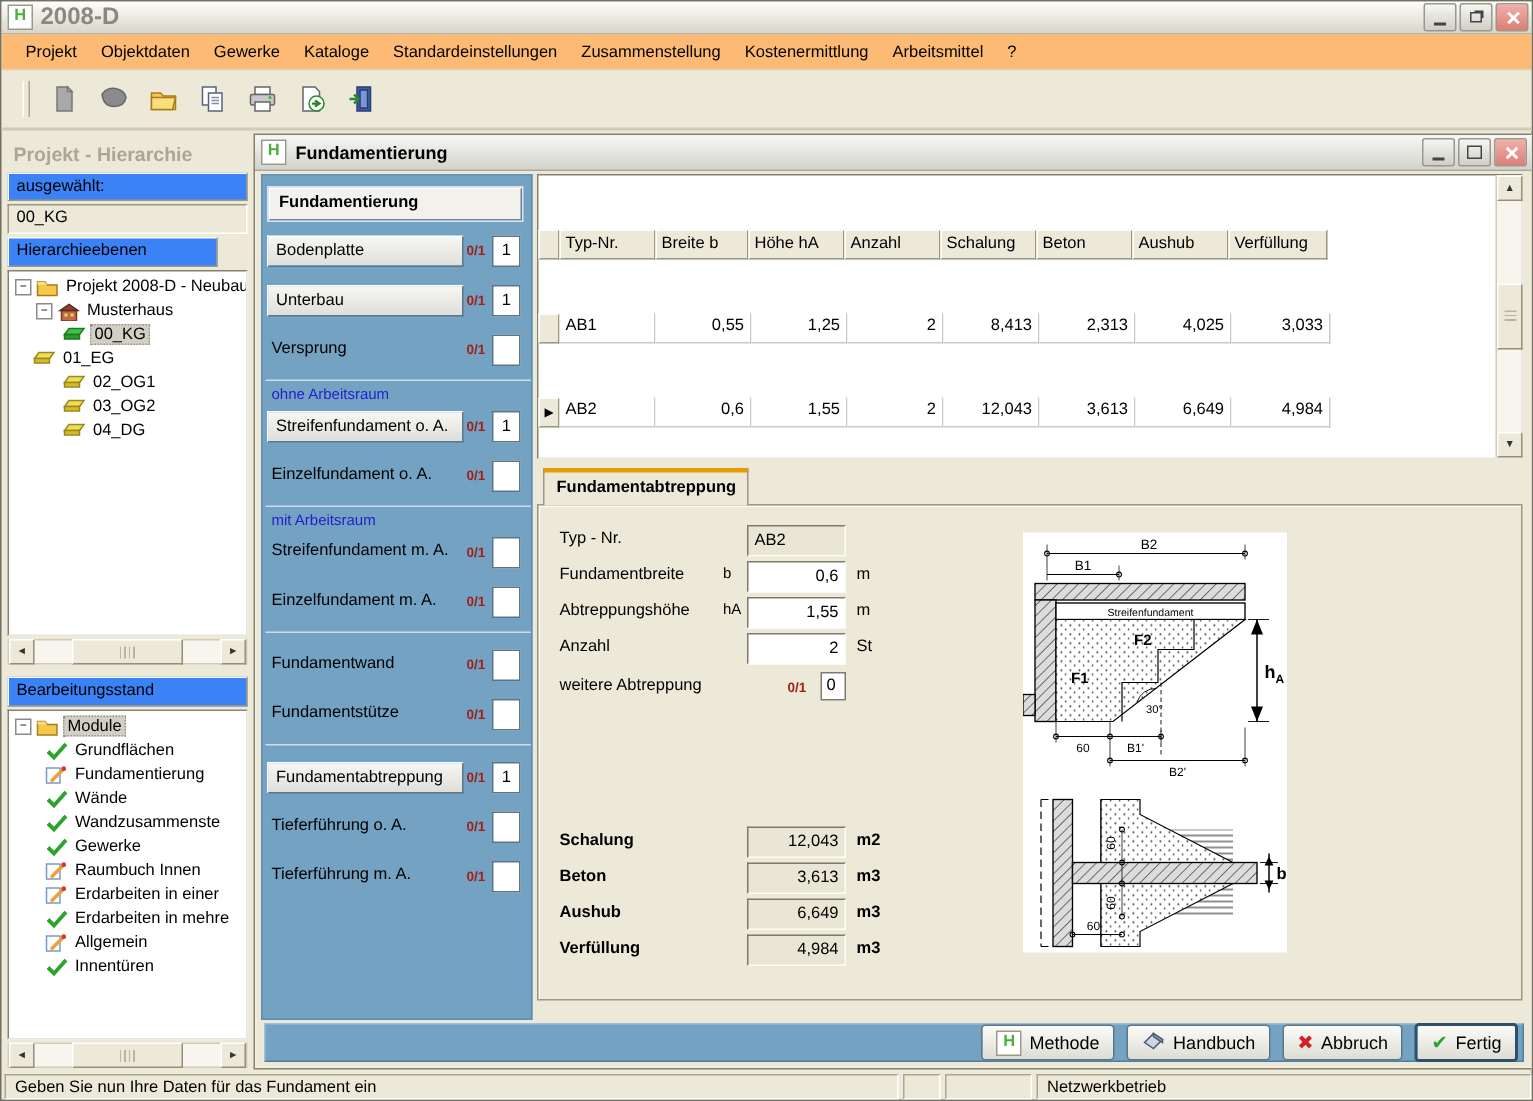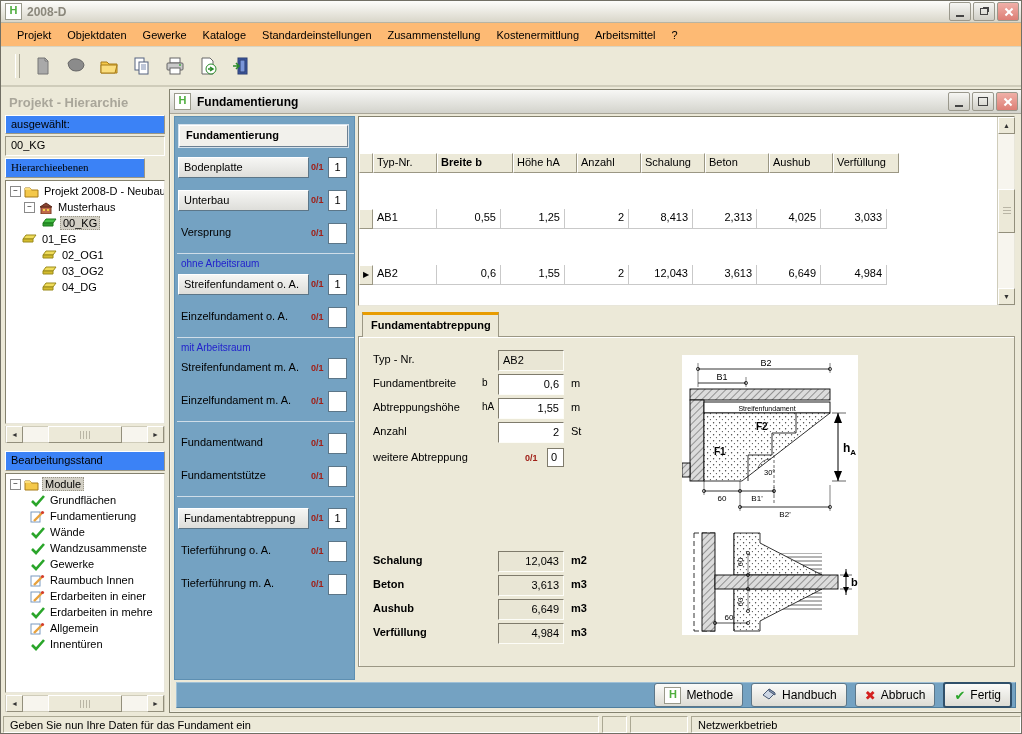--- a/index.html
+++ b/index.html
@@ -6,21 +6,21 @@
   body{width:1022px;height:734px;position:relative;overflow:hidden;
        font-family:"Liberation Sans","DejaVu Sans",sans-serif;font-size:11px;color:#000;
        background:#ece9d8;border:1px solid #716f64;box-sizing:border-box;}
   .abs{position:absolute;box-sizing:border-box;}
   
   #titlebar{left:0;top:0;width:1022px;height:22px;
     background:linear-gradient(#fdfdfb,#d9d6c9);border-bottom:1px solid #b8b4a2;
     display:flex;align-items:center;padding:0 4px;gap:5px;}
   .applogo{width:15px;height:15px;background:#fff;border:1px solid #9a9a8c;
     color:#4fae3f;font-weight:bold;font-size:11px;line-height:13px;text-align:center;}
-  #titlebar .t-text{font-weight:bold;color:#8b887c;font-size:12px;}
+  #titlebar .t-text{font-weight:bold;color:#8b887c;font-size:16px;}
   .winbtns{margin-left:auto;display:flex;gap:2px;}
   .wbtn{width:20px;height:17px;background:linear-gradient(#f6f6f3,#cfcec6);
     border:1px solid #9a988c;border-radius:2px;display:flex;align-items:center;justify-content:center;}
   .wbtn.red{background:linear-gradient(#f0b0a8,#dd7f76);}
   .g-min{width:8px;height:2px;background:#444;margin-top:8px;}
   .g-max{width:8px;height:7px;border:1px solid #444;}
   .g-restore{width:6px;height:5px;border:1px solid #444;box-shadow:2px -2px 0 -1px #444;}
   .g-close{width:9px;height:9px;position:relative;}
   .g-close::before,.g-close::after{content:"";position:absolute;left:4px;top:0;width:2px;height:10px;background:#fff;}
   .g-close::before{transform:rotate(45deg);} .g-close::after{transform:rotate(-45deg);}
@@ -196,21 +196,21 @@
         <rect x="7" y="2" width="9" height="16" fill="#3f5da8" stroke="#2b3d6e"></rect>
         <rect x="9" y="4" width="5" height="12" fill="#7b96d8" stroke="#2b3d6e"></rect>
         <path d="M2 10 h6 m-3 -3 l3 3 l-3 3" stroke="#2a8a2a" stroke-width="1.6" fill="none"></path>
       </svg>
   </span>
 </div>
 
 <div id="hier-title" class="abs">Projekt - Hierarchie</div>
 <div class="abs bar" style="left:4px;top:114px;width:160px;height:19px;">ausgewählt:</div>
 <div class="abs sunken" style="left:4px;top:135px;width:160px;height:20px;background:#ece9d8;padding:2px 5px;">00_KG</div>
-<div class="abs bar" style="left:4px;top:157px;width:140px;height:20px;font-family:Liberation Serif, serif;">Hierarchieebenen</div>
+<div class="abs bar" style="left:4px;top:157px;width:140px;height:20px;">Hierarchieebenen</div>
 
 <div class="abs whitebox" style="left:4px;top:179px;width:160px;height:244px;padding:2px 0;">
   <div class="tree-row" style="padding-left:4px;">
     <span class="toggle">−</span>
     <span class="ticon">
       <svg width="15" height="13">
           <path d="M1 3 h5 l1.5 2 h6.5 v7 h-13 z" fill="#f4c84a" stroke="#a87d18"></path>
           <path d="M1 3 h5 l1.5 2 h-6.5 z" fill="#fadd7d"></path>
         </svg>
     </span>
@@ -488,21 +488,21 @@
       <span class="nav-flat">Tieferführung m. A.</span>
       <span class="nav-ratio">0/1</span>
       <span class="nav-count"></span>
     </div>
   </div>
 
   <div id="grid" class="abs">
     <div class="trow">
       <span class="mk"></span>
       <span class="th" style="width:64px;">Typ-Nr.</span>
-      <span class="th" style="width:76px;font-weight:bold;">Breite b</span>
+      <span class="th" style="width:62px;">Breite b</span>
       <span class="th" style="width:64px;">Höhe hA</span>
       <span class="th" style="width:64px;">Anzahl</span>
       <span class="th" style="width:64px;">Schalung</span>
       <span class="th" style="width:64px;">Beton</span>
       <span class="th" style="width:64px;">Aushub</span>
       <span class="th" style="width:66px;">Verfüllung</span>
     </div>
     <div class="trow">
       <span class="mk"></span>
       <span class="td" style="width:64px;">AB1</span>

